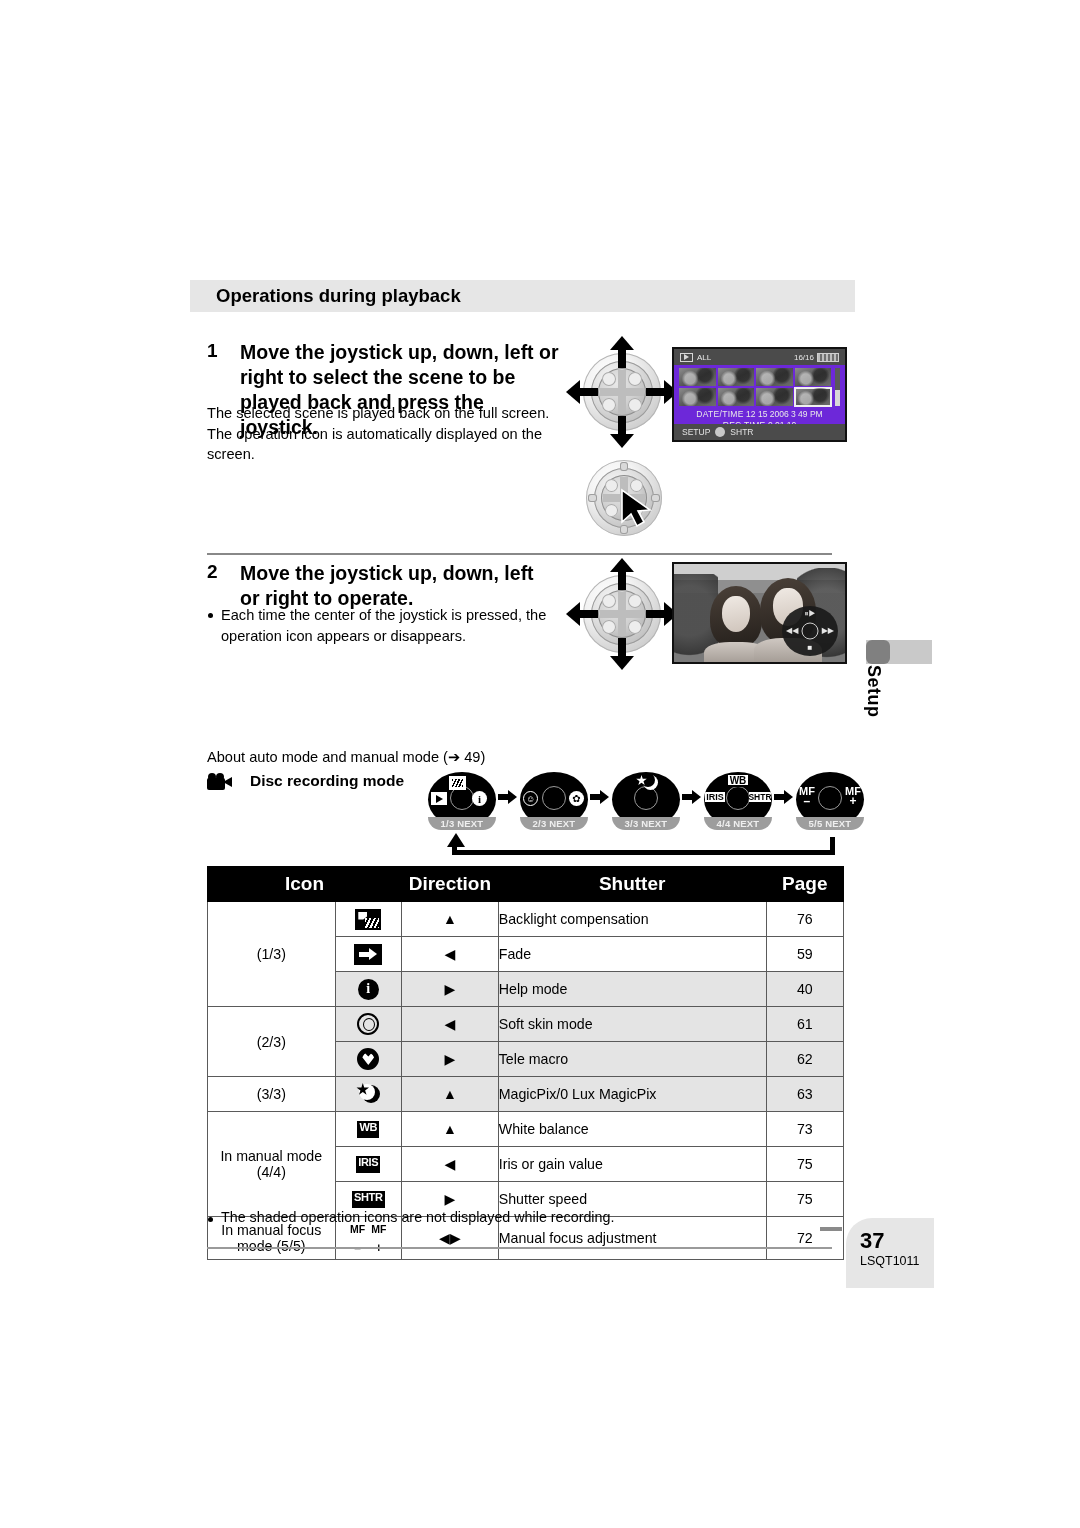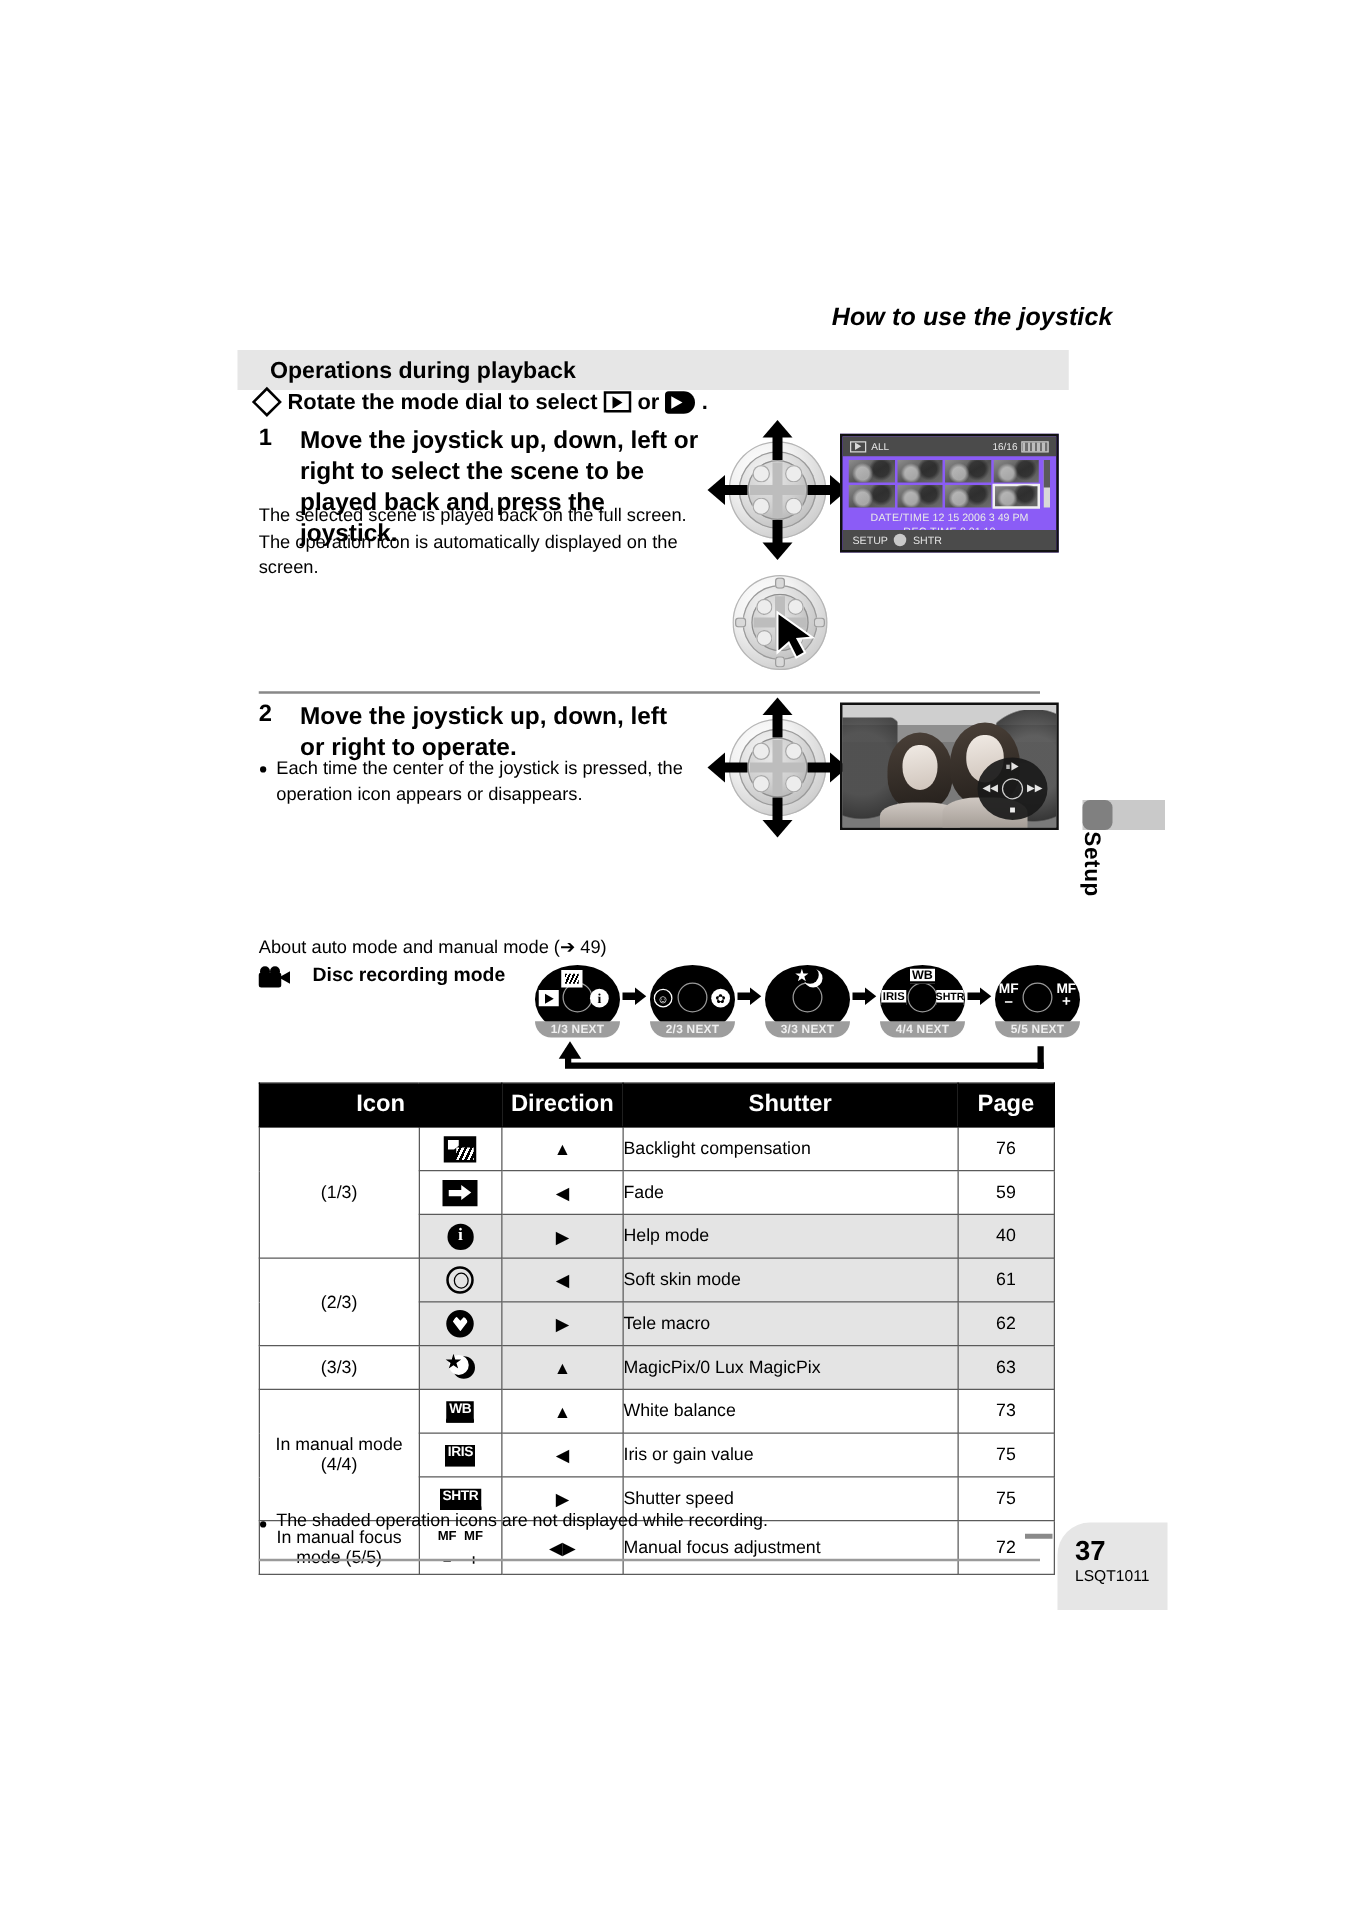--- a/index.html
+++ b/index.html
@@ -210,21 +210,21 @@
     background: #000;
   }
 
   .cursor-arrow {
     position: absolute;
   }
 
   
   .lcd {
     position: absolute;
-    background: #8b5cf6;
+    background: #6d28d9;
     box-sizing: border-box;
     overflow: hidden;
     text-decoration: underline;
   }
   #lcd-thumbs {
     left: 672px; top: 347px;
     width: 175px; height: 95px;
     border: 2px solid #111;
   }
   .lcd-topbar {
@@ -789,34 +789,25 @@
     left: 820px; top: 1227px;
     width: 22px; height: 4px;
     background: #8a8a8a;
   }
 </style>
 </head>
 <body>
 
 <div class="page">
 
-  <div class="running-head">How to use the joystick</div>
 
   <div class="section-bar" id="bar-playback">
     <span>Operations during playback</span>
   </div>
 
-  <div class="diamond-line">
-    <span class="diamond"></span>
-    <span>Rotate the mode dial to select</span>
-    <span class="ico-play-box"></span>
-    <span>or</span>
-    <span class="ico-pic-play"></span>
-    <span>.</span>
-  </div>
 
   <div class="step" id="step1">
     <span class="num">1</span>
     <div class="txt">Move the joystick up, down, left or right to select the scene to be played back and press the joystick.</div>
   </div>
   <div class="body-text" id="step1-body">The selected scene is played back on the full screen. The operation icon is automatically displayed on the screen.</div>
 
   <div class="joystick" id="joy1" style="left:566px; top:336px; width:112px; height:112px;">
     <div class="jsk-outer" style="left:17px; top:17px; width:78px; height:78px;"></div>
     <div class="jsk-ring" style="left:25px; top:25px; width:62px; height:62px;"></div>

